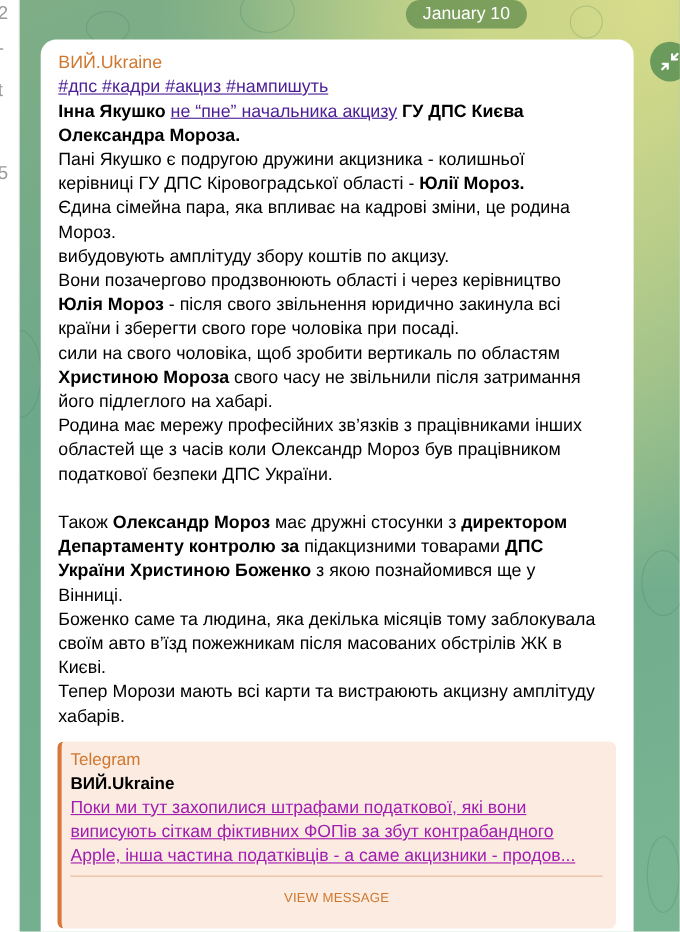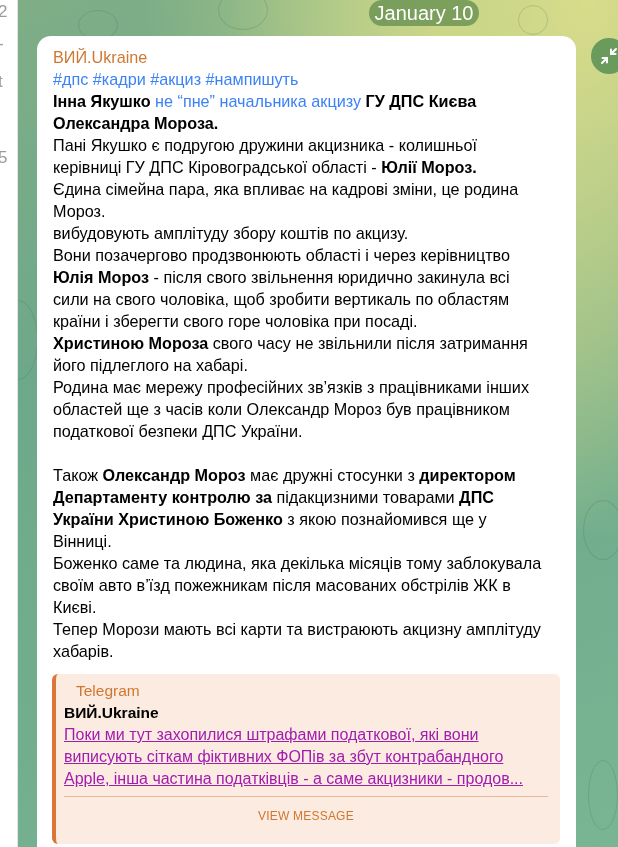--- a/index.html
+++ b/index.html
@@ -26,50 +26,50 @@
         linear-gradient(160deg, #7fae86 0%, #6ea88a 35%, #72ae8e 70%, #7ab593 100%);
       overflow: hidden;
     }
     .doodle {
       position: absolute; border: 1.5px solid rgba(60,110,80,0.22);
       border-radius: 50%;
     }
     .date-pill {
       position: absolute; left: 369px; top: 0px; width: 110px; height: 26px;
       border-radius: 13px; background: rgba(98,140,78,0.75);
-      color: #ffffff; font-size: 20px; font-family: "Liberation Sans", sans-serif;
+      color: #ffffff; font-size: 16px; font-family: "Liberation Sans", sans-serif;
       display: flex; align-items: center; justify-content: center;
     }
     .jump-button {
       position: absolute; left: 591px; top: 38px; width: 36px; height: 36px;
       border-radius: 50%; background: #6b9a5d;
       display: flex; align-items: center; justify-content: center;
     }
     .bubble {
       position: absolute; left: 37px; top: 36px; width: 539px; height: 830px;
       background: #ffffff; border-radius: 14px;
       padding: 10px 16px 0 16px;
     }
     .msg {
       font-family: "Liberation Sans", sans-serif;
       font-size: 16.2px; line-height: 22px; color: #000000;
     }
     .msg .line { display: block; white-space: nowrap; }
     .channel { color: #d0772f; }
-    .link { color: #3b82f6; }
+    .link { color: #4c1d95; text-decoration: underline; }
     .b { font-weight: bold; }
     .gap { height: 22px; }
     .preview {
       position: absolute; left: 15px; top: 638px; width: 508px; height: 170px;
       background: #fbebe0; border-radius: 6px;
       border-left: 4px solid #d9773b;
       padding: 6px 12px 0 8px;
       font-family: "Liberation Sans", sans-serif;
     }
-    .preview .src { color: #d0772f; font-size: 15.5px; line-height: 22px; margin-left: 12px; }
+    .preview .src { color: #d0772f; font-size: 15.5px; line-height: 22px; }
     .preview .title { color: #000; font-weight: bold; font-size: 15.5px; line-height: 22px; }
     .preview .text { color: #a21caf; font-size: 16px; line-height: 22px; white-space: nowrap; overflow: hidden; text-decoration: underline; }
     .preview .divider { height: 1px; background: #e8b89a; margin-top: 6px; }
     .preview .view-btn {
       display: block; text-align: center; color: #d0772f; font-size: 12px;
       line-height: 38px; letter-spacing: 0.2px;
     }
   </style>
 </head>
 <body>
@@ -106,22 +106,22 @@
     <div id="msg-lines">
         <span class="line"><span class="b">Інна Якушко</span><span> </span><span class="link">не “пне” начальника акцизу</span><span> </span><span class="b">ГУ ДПС Києва</span></span>
         <span class="line"><span class="b">Олександра Мороза.</span></span>
         <span class="line"><span>Пані Якушко є подругою дружини акцизника - колишньої</span></span>
         <span class="line"><span>керівниці ГУ ДПС Кіровоградської області - </span><span class="b">Юлії Мороз.</span></span>
         <span class="line"><span>Єдина сімейна пара, яка впливає на кадрові зміни, це родина</span></span>
         <span class="line"><span>Мороз.</span></span>
         <span class="line"><span>вибудовують амплітуду збору коштів по акцизу.</span></span>
         <span class="line"><span>Вони позачергово продзвонюють області і через керівництво</span></span>
         <span class="line"><span class="b">Юлія Мороз</span><span> - після свого звільнення юридично закинула всі</span></span>
+        <span class="line"><span>країни і зберегти свого горе чоловіка при посаді.</span></span>
         <span class="line"><span>сили на свого чоловіка, щоб зробити вертикаль по областям</span></span>
-        <span class="line"><span>країни і зберегти свого горе чоловіка при посаді.</span></span>
         <span class="line"><span class="b">Христиною Мороза</span><span> свого часу не звільнили після затримання</span></span>
         <span class="line"><span>його підлеглого на хабарі.</span></span>
         <span class="line"><span>Родина має мережу професійних зв’язків з працівниками інших</span></span>
         <span class="line"><span>областей ще з часів коли Олександр Мороз був працівником</span></span>
         <span class="line"><span>податкової безпеки ДПС України.</span></span>
         <span class="line gap"></span>
         <span class="line"><span>Також </span><span class="b">Олександр Мороз</span><span> має дружні стосунки з </span><span class="b">директором</span></span>
         <span class="line"><span class="b">Департаменту контролю за</span><span> підакцизними товарами </span><span class="b">ДПС</span></span>
         <span class="line"><span class="b">України Христиною Боженко</span><span> з якою познайомився ще у</span></span>
         <span class="line"><span>Вінниці.</span></span>

